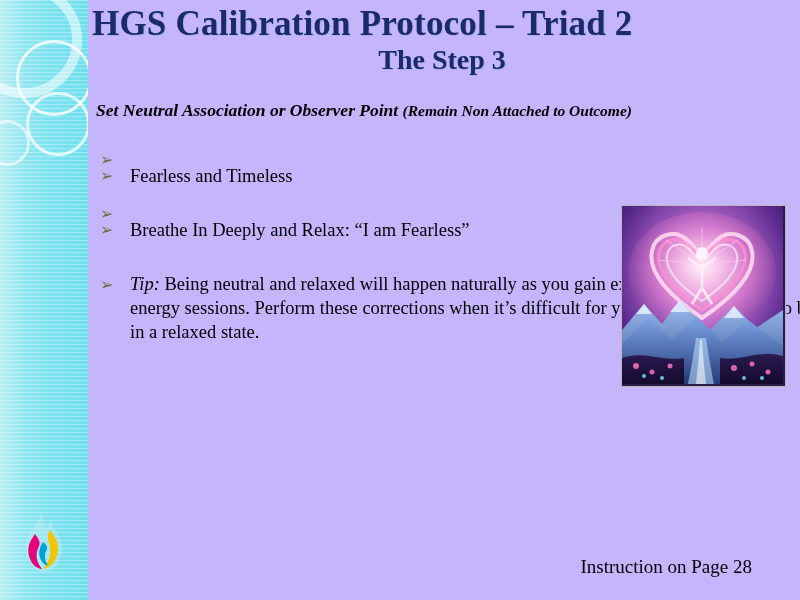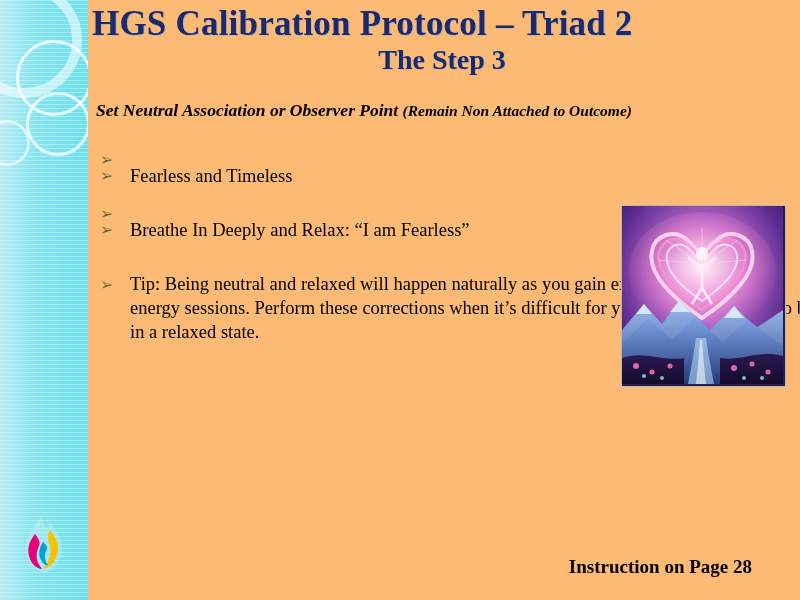--- a/index.html
+++ b/index.html
@@ -10,21 +10,21 @@
     width: 800px;
     height: 600px;
     background: #ffffff;
     font-family: "Liberation Serif", serif;
     overflow: hidden;
   }
   .slide {
     position: relative;
     width: 800px;
     height: 600px;
-    background: #fdba74;
+    background: #c4b5fd;
     overflow: hidden;
   }
   
   .sidebar {
     position: absolute;
     left: 0;
     top: 0;
     width: 88px;
     height: 600px;
     background: linear-gradient(90deg, #b9ecf3 0%, #8fe6f0 30%, #7fe3ef 55%, #6fdfee 100%);
@@ -165,40 +165,41 @@
     padding-left: 34px;
   }
   .tip-block .arrow {
     position: absolute;
     left: 4px;
     top: 2px;
     color: #6b6b3a;
     font-size: 16px;
   }
   .tip-label {
+    font-style: italic;
   }
   
   .figure {
     position: absolute;
     left: 621px;
     top: 205px;
     width: 163px;
     height: 180px;
     border: 1px solid #b8b8b8;
     overflow: hidden;
     background: #2a1b4e;
   }
   .figure svg { display: block; }
   
   .footer-note {
     position: absolute;
     right: 48px;
     bottom: 22px;
     font-size: 19px;
-    font-weight: bold;
+    font-weight: normal;
     color: #000000;
   }
 </style>
 </head>
 <body>
 
 <div class="slide">
 
   <div class="sidebar">
     <div class="sidebar-stripes"></div>

